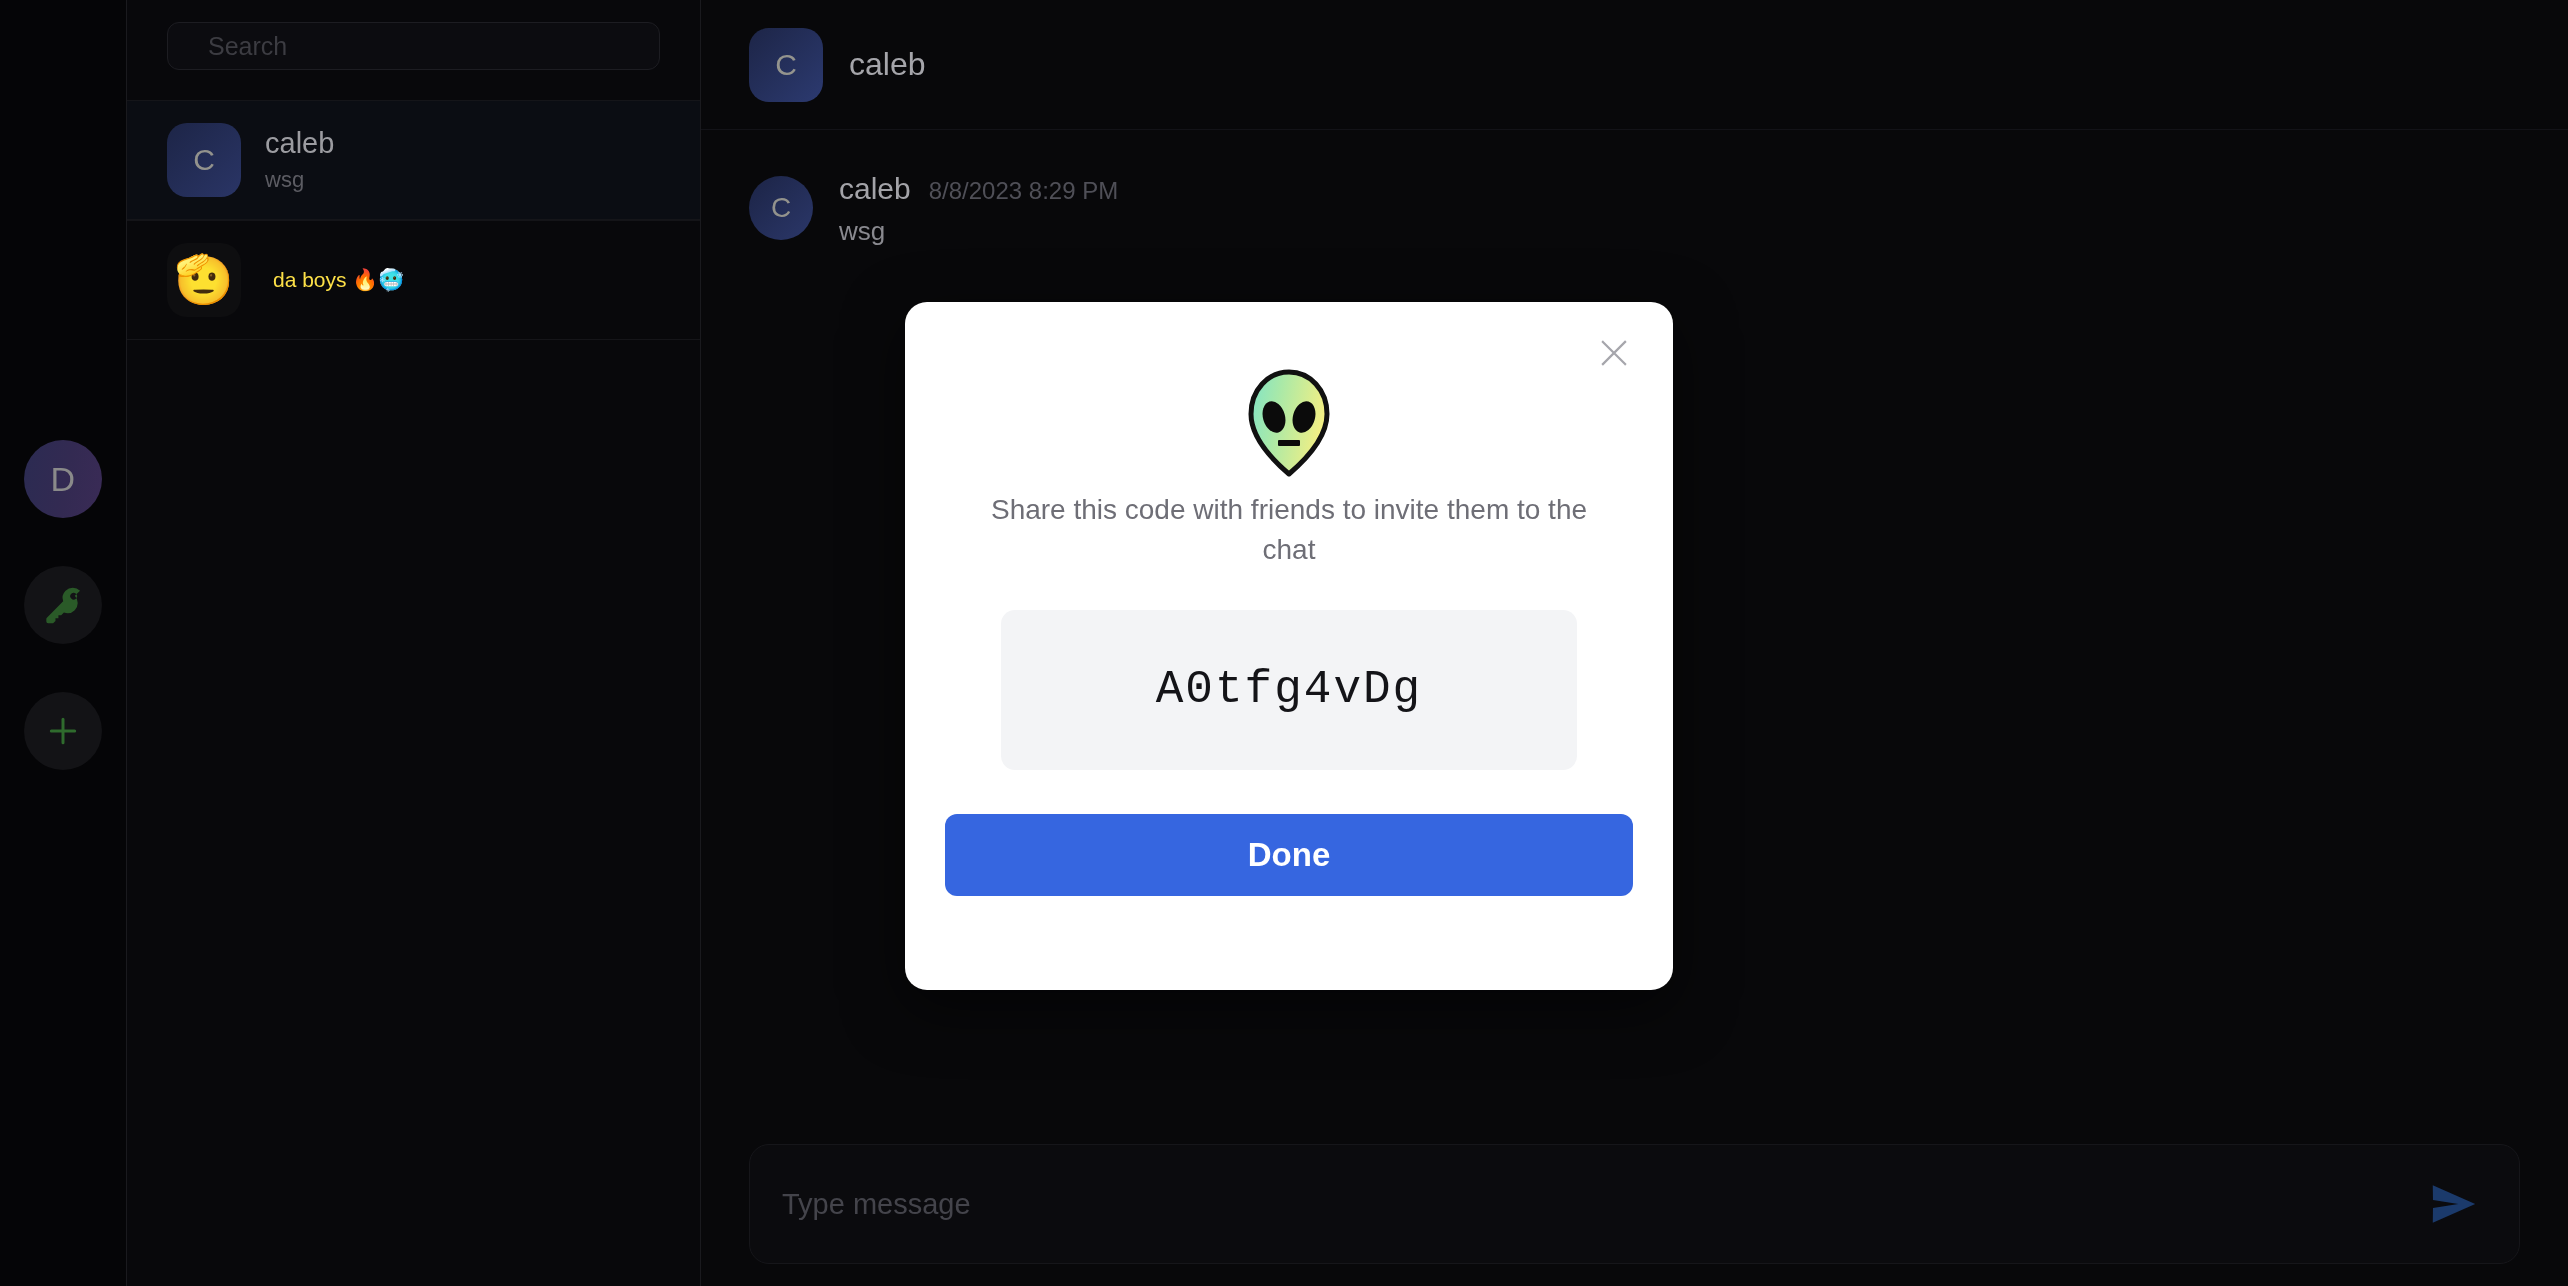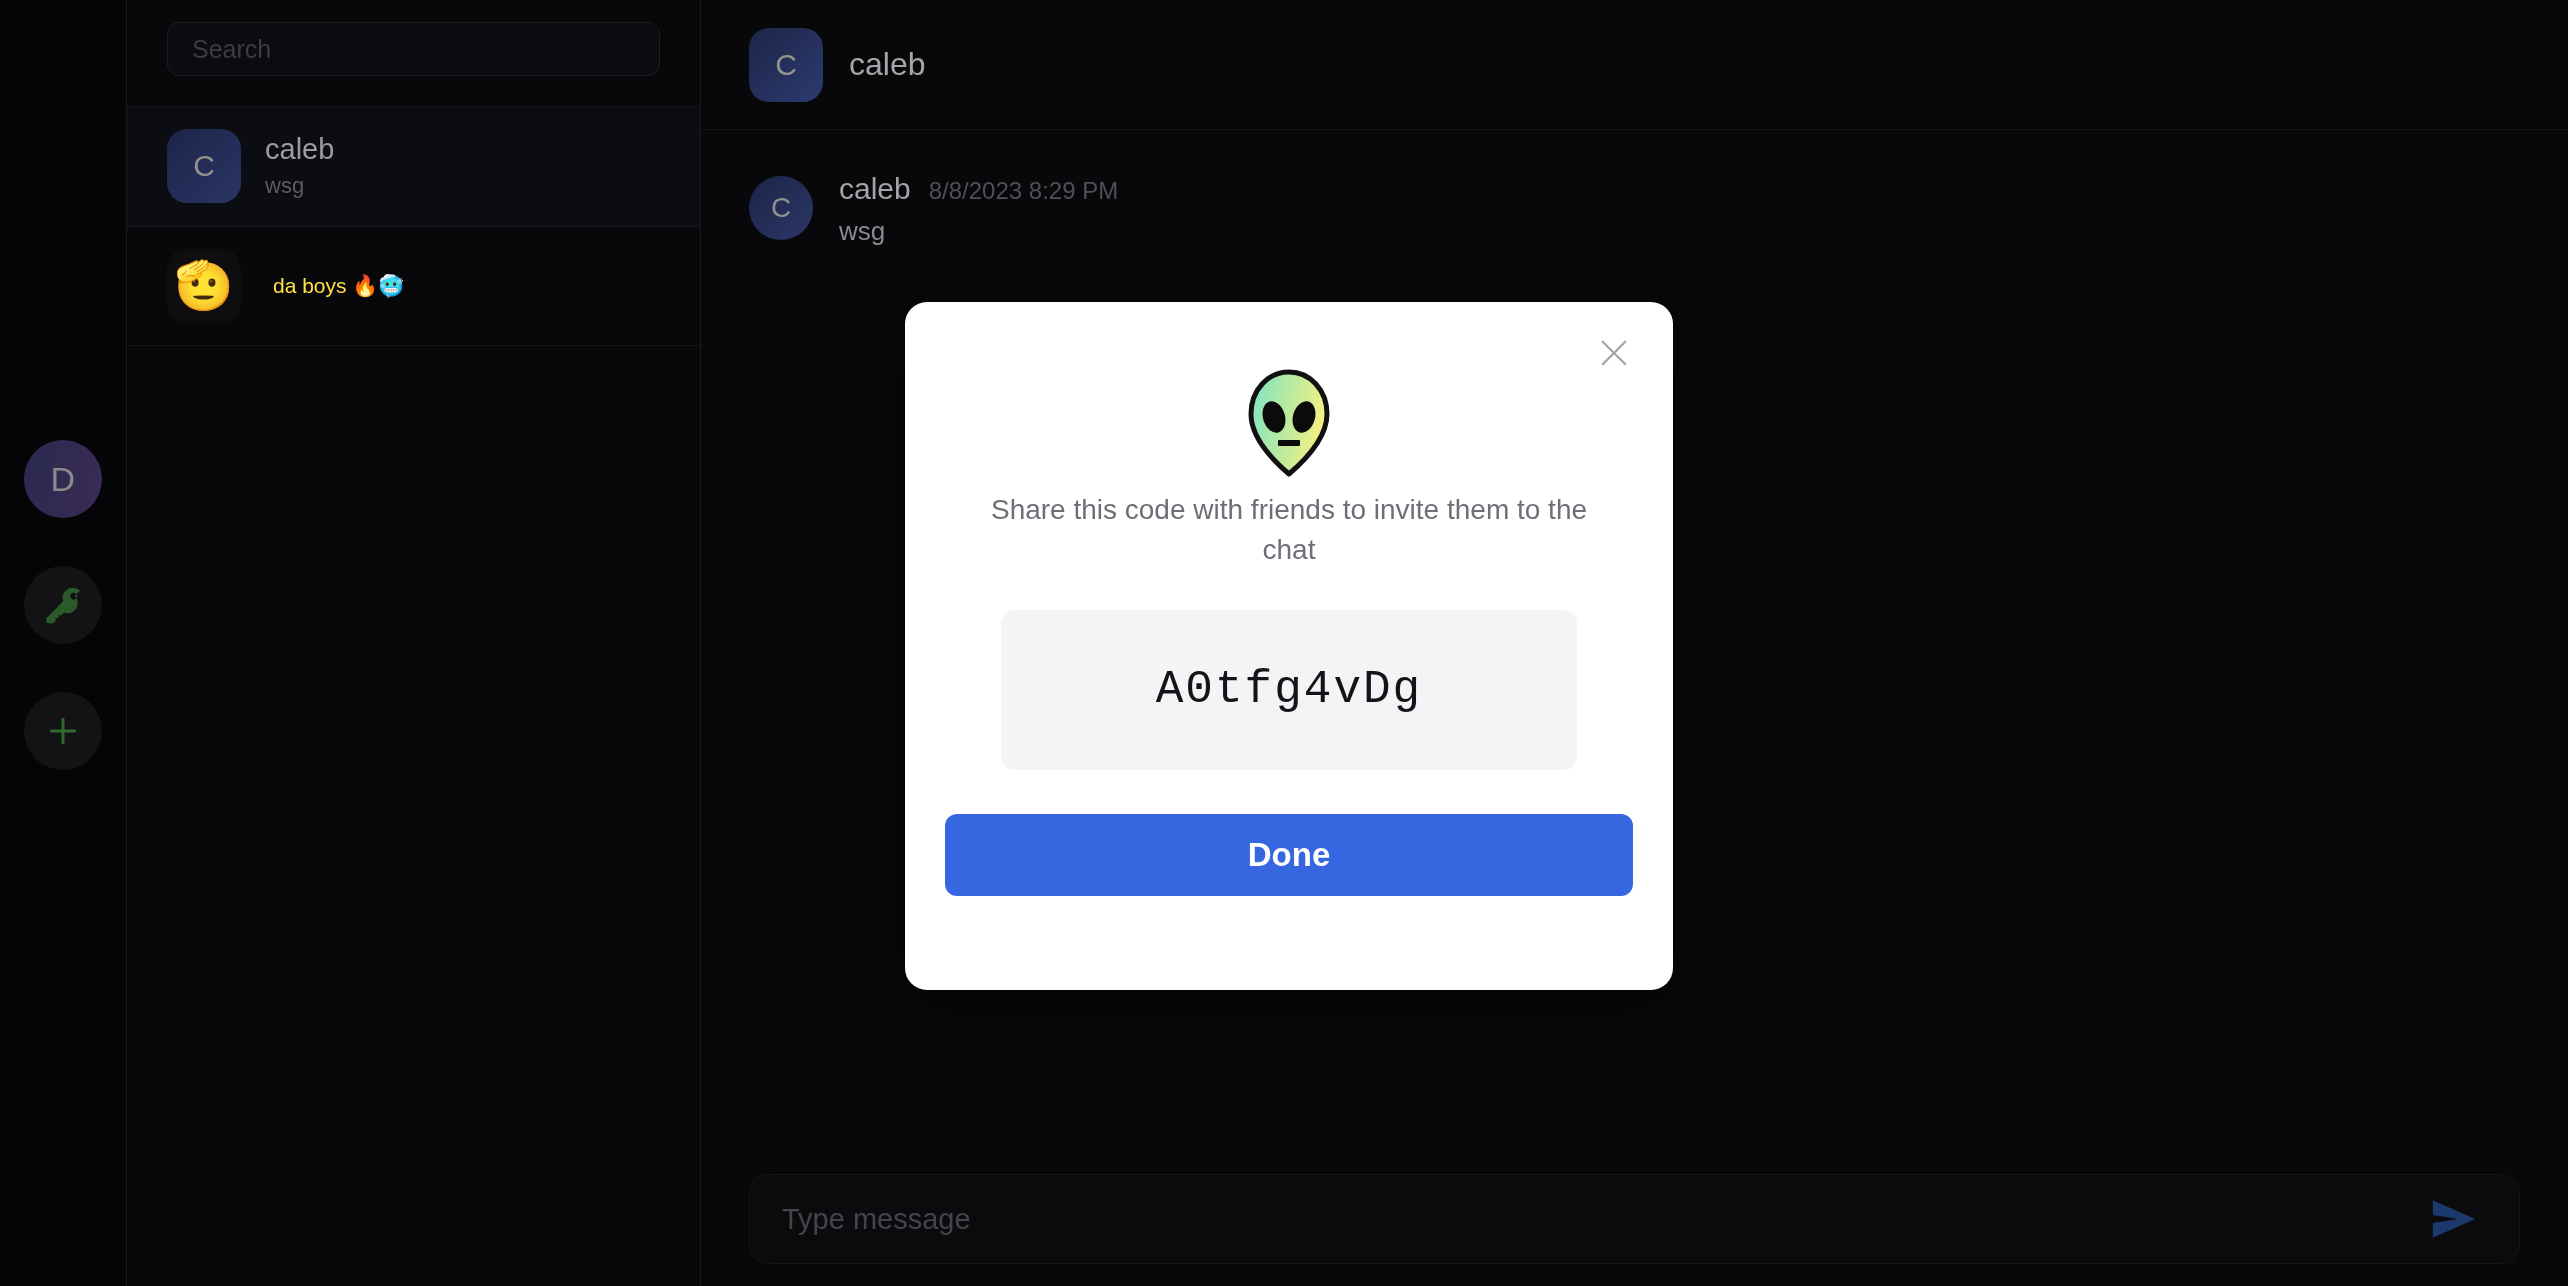--- a/index.html
+++ b/index.html
@@ -71,28 +71,28 @@
     border-left: 1px solid #1a1a1e;
     border-right: 1px solid #1a1a1e;
     display: flex;
     flex-direction: column;
   }
   .search-wrap {
     padding: 22px 40px 30px 40px;
   }
   .search-input {
     width: 100%;
-    height: 54px;
+    height: 48px;
     background: #0c0c10;
     border: 1px solid #1d1d22;
     border-radius: 12px;
     color: #3b82f6;
     font-size: 25px;
     font-family: "Liberation Sans", sans-serif;
-    padding: 0 24px;
+    padding: 0 40px;
     outline: none;
   }
   .search-input::placeholder { color: #3c3c42; }
 
   .chat-rows { display: flex; flex-direction: column; }
   .chat-row {
     display: flex;
     align-items: center;
     gap: 24px;
     padding: 22px 40px;
@@ -197,21 +197,21 @@
     display: flex;
     align-items: center;
   }
   .composer-inner {
     flex: 1 1 auto;
     display: flex;
     align-items: center;
     background: #0b0b0e;
     border: 1px solid #16161a;
     border-radius: 20px;
-    height: 90px;
+    height: 120px;
     padding: 0 30px 0 32px;
   }
   .composer-input {
     flex: 1 1 auto;
     background: transparent;
     border: none;
     outline: none;
     color: #b5b5ba;
     font-size: 29px;
     font-family: "Liberation Sans", sans-serif;

